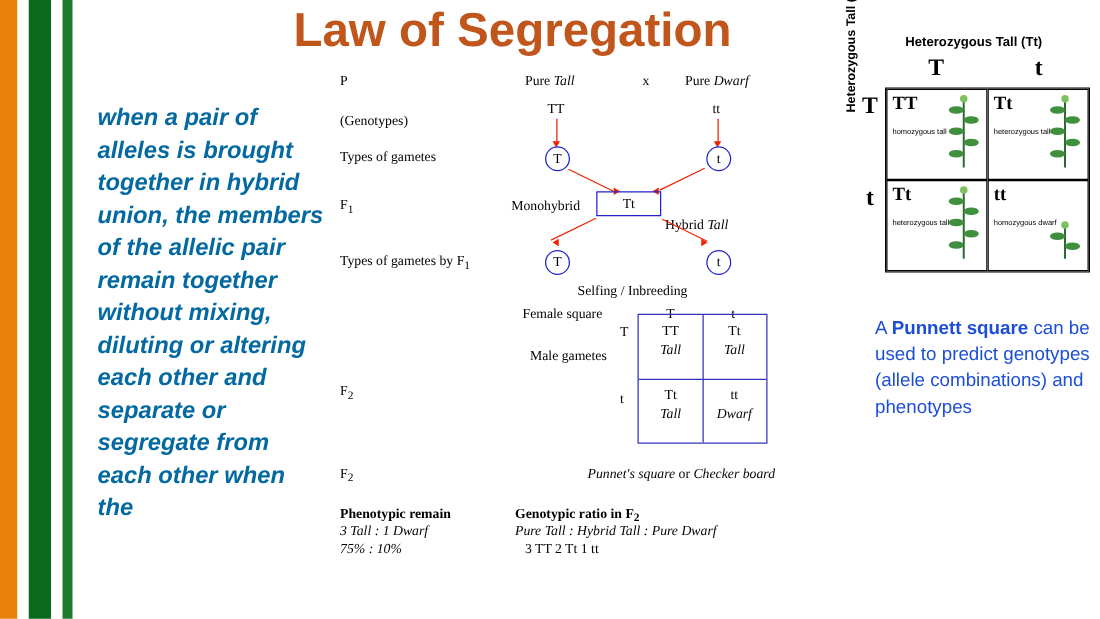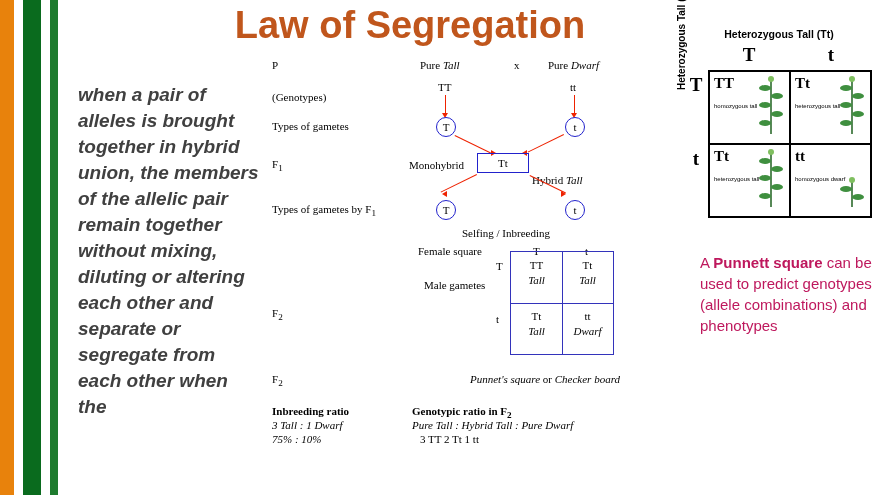--- a/index.html
+++ b/index.html
@@ -66,21 +66,21 @@
 
   .body-text {
     position: absolute;
     left: 78px;
     top: 82px;
     width: 182px;
     font-size: 19px;
     line-height: 26px;
     font-style: italic;
     font-weight: bold;
-    color: #404040;
+    color: #0369a1;
     font-family: "Liberation Sans", sans-serif;
   }
 
   
   .diagram {
     position: absolute;
     left: 272px;
     top: 55px;
     width: 400px;
     height: 432px;
@@ -267,21 +267,21 @@
     font-family: "Liberation Sans", sans-serif;
   }
   .right-text {
     position: absolute;
     left: 700px;
     top: 252px;
     width: 172px;
     font-size: 15px;
     line-height: 21px;
     font-family: "Liberation Sans", sans-serif;
-    color: #be185d;
+    color: #1d4ed8;
   }
   .right-text b { font-weight: bold; }
   .right-text p { margin: 0 0 14px 0; }
 </style>
 </head>
 <body>
 
 <div class="slide">
 
   <div class="bar-orange"></div>
@@ -366,21 +366,21 @@
         <div>tt</div>
         <div class="it">Dwarf</div>
       </div>
     </div>
 
     <div class="lbl" style="left:0px; top:252px;"><span>F</span><sub>2</sub></div>
     <div class="lbl" style="left:0px; top:318px;"><span>F</span><sub>2</sub></div>
 
     <div class="lbl" style="left:198px; top:318px;"><span class="it">Punnet's square</span><span> or </span><span class="it">Checker board</span></div>
 
-    <div class="lbl bold" style="left:0px; top:350px;">Inbreeding ratio</div>
+    <div class="lbl bold" style="left:0px; top:350px;">Phenotypic remain</div>
     <div class="lbl it" style="left:0px; top:364px;">3 Tall : 1 Dwarf</div>
     <div class="lbl it" style="left:0px; top:378px;">75%  : 10%</div>
 
     <div class="lbl bold" style="left:140px; top:350px;"><span>Genotypic ratio in F</span><sub>2</sub></div>
     <div class="lbl it" style="left:140px; top:364px;">Pure Tall :  Hybrid Tall :  Pure Dwarf</div>
     <div class="lbl" style="left:148px; top:378px;">3 TT                2 Tt                  1 tt</div>
   </div>
 
   <div class="rp-side">Heterozygous Tall (Tt)</div>
 

